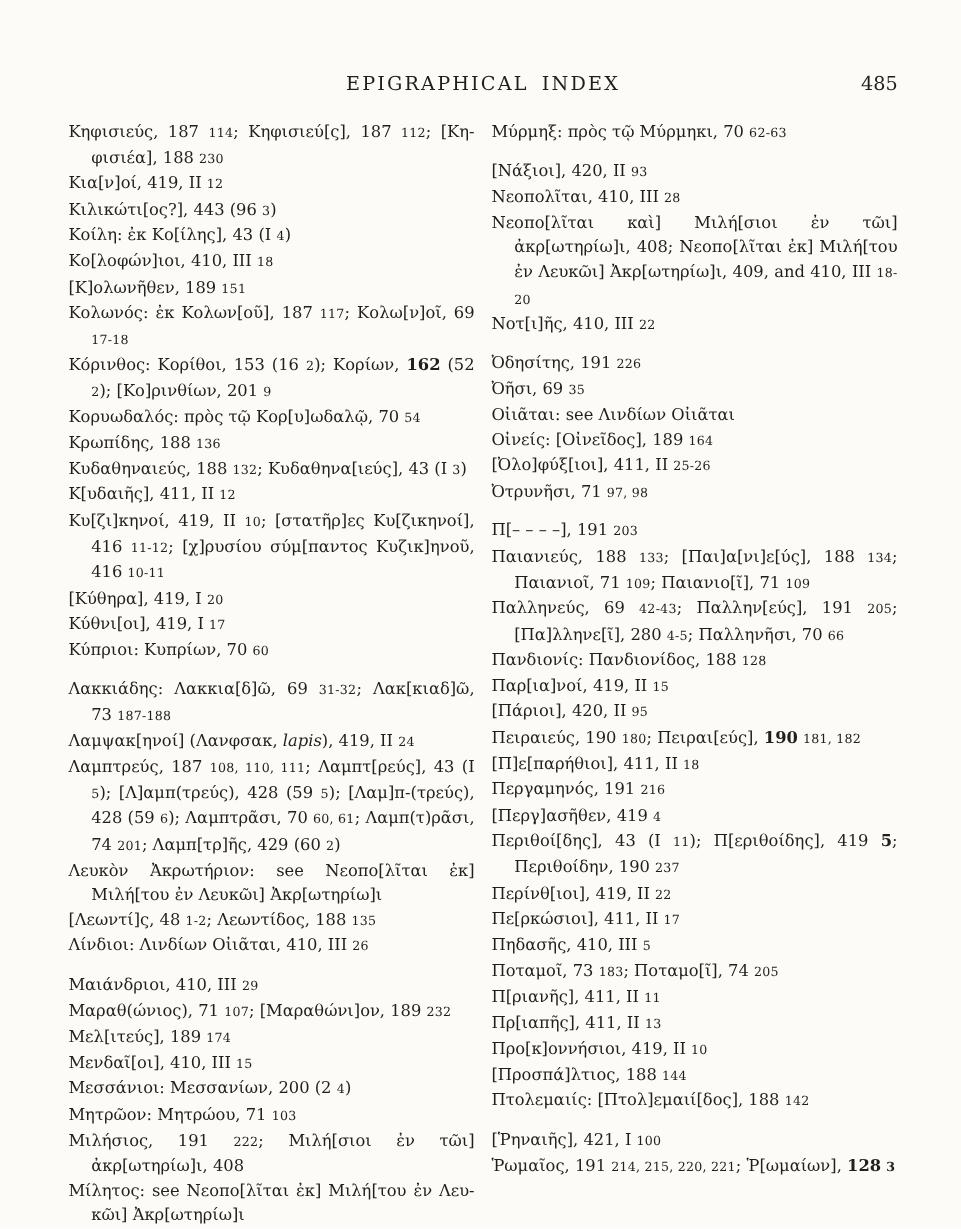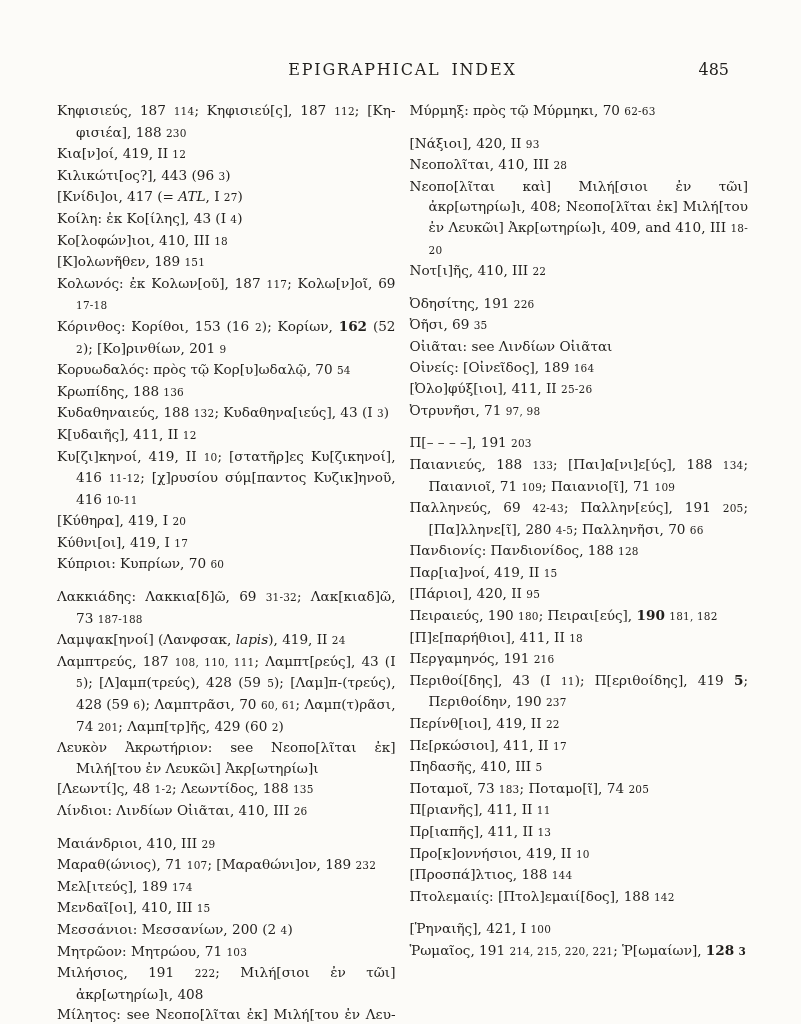--- a/index.html
+++ b/index.html
@@ -12,21 +12,21 @@
     box-sizing:border-box;
     padding:60px 53px 0 57px;
     overflow:hidden;
   }
   .hdr{position:relative;height:24px;margin-bottom:16px;}
   .hdr .title{
     position:absolute;left:0;right:0;text-align:center;
     font-size:16px;letter-spacing:1.8px;font-weight:normal;margin:0;
     word-spacing:4px;
   }
-  .hdr .pnum{position:absolute;right:19px;top:0;font-size:16px;}
+  .hdr .pnum{position:absolute;right:0;top:0;font-size:16px;}
   .columns{display:flex;gap:14px;}
   .column{width:341px;font-size:13.6px;line-height:20.6px;text-align:justify;}
   .group{margin:0 0 11px 0;}
   .group:last-child{margin-bottom:0;}
   .entry{margin:0;padding-left:19px;text-indent:-19px;}
   .ln{font-size:10.5px;letter-spacing:0.2px;}
   i{font-style:italic;}
   b{font-weight:bold;}
 </style>
 </head>
@@ -36,21 +36,20 @@
   <div class="hdr">
     <h1 class="title">EPIGRAPHICAL INDEX</h1>
     <span class="pnum">485</span>
   </div>
   <div class="columns">
     <div class="column" id="col-left">
         <div class="group">
           <p class="entry">Κηφισιεύς, 187 <span class="ln">114</span>; Κηφισιεύ[ς], 187 <span class="ln">112</span>; [Κη-φισιέα], 188 <span class="ln">230</span></p>
           <p class="entry">Κια[ν]οί, 419, II <span class="ln">12</span></p>
           <p class="entry">Κιλικώτι[ος?], 443 (96 <span class="ln">3</span>)</p>
-          <p class="entry">[Κνίδι]οι, 417 (= <i>ATL</i>, I <span class="ln">27</span>)</p>
           <p class="entry">Κοίλη: ἐκ Κο[ίλης], 43 (I <span class="ln">4</span>)</p>
           <p class="entry">Κο[λοφών]ιοι, 410, III <span class="ln">18</span></p>
           <p class="entry">[Κ]ολωνῆθεν, 189 <span class="ln">151</span></p>
           <p class="entry">Κολωνός: ἐκ Κολων[οῦ], 187 <span class="ln">117</span>; Κολω[ν]οῖ, 69 <span class="ln">17-18</span></p>
           <p class="entry">Κόρινθος: Κορίθοι, 153 (16 <span class="ln">2</span>); Κορίων, <b>162</b> (52 <span class="ln">2</span>); [Κο]ρινθίων, 201 <span class="ln">9</span></p>
           <p class="entry">Κορυωδαλός: πρὸς τῷ Κορ[υ]ωδαλῷ, 70 <span class="ln">54</span></p>
           <p class="entry">Κρωπίδης, 188 <span class="ln">136</span></p>
           <p class="entry">Κυδαθηναιεύς, 188 <span class="ln">132</span>; Κυδαθηνα[ιεύς], 43 (I <span class="ln">3</span>)</p>
           <p class="entry">Κ[υδαιῆς], 411, II <span class="ln">12</span></p>
           <p class="entry">Κυ[ζι]κηνοί, 419, II <span class="ln">10</span>; [στατῆρ]ες Κυ[ζικηνοί], 416 <span class="ln">11-12</span>; [χ]ρυσίου σύμ[παντος Κυζικ]ηνοῦ, 416 <span class="ln">10-11</span></p>
@@ -98,20 +97,21 @@
         <div class="group">
           <p class="entry">Π[– – – –], 191 <span class="ln">203</span></p>
           <p class="entry">Παιανιεύς, 188 <span class="ln">133</span>; [Παι]α[νι]ε[ύς], 188 <span class="ln">134</span>; Παιανιοῖ, 71 <span class="ln">109</span>; Παιανιο[ῖ], 71 <span class="ln">109</span></p>
           <p class="entry">Παλληνεύς, 69 <span class="ln">42-43</span>; Παλλην[εύς], 191 <span class="ln">205</span>; [Πα]λληνε[ῖ], 280 <span class="ln">4-5</span>; Παλληνῆσι, 70 <span class="ln">66</span></p>
           <p class="entry">Πανδιονίς: Πανδιονίδος, 188 <span class="ln">128</span></p>
           <p class="entry">Παρ[ια]νοί, 419, II <span class="ln">15</span></p>
           <p class="entry">[Πάριοι], 420, II <span class="ln">95</span></p>
           <p class="entry">Πειραιεύς, 190 <span class="ln">180</span>; Πειραι[εύς], <b>190</b> <span class="ln">181, 182</span></p>
           <p class="entry">[Π]ε[παρήθιοι], 411, II <span class="ln">18</span></p>
           <p class="entry">Περγαμηνός, 191 <span class="ln">216</span></p>
+          <p class="entry">[Περγ]ασῆθεν, 419 <span class="ln">4</span></p>
           <p class="entry">Περιθοί[δης], 43 (I <span class="ln">11</span>); Π[εριθοίδης], 419 <b>5</b>; Περιθοίδην, 190 <span class="ln">237</span></p>
           <p class="entry">Περίνθ[ιοι], 419, II <span class="ln">22</span></p>
           <p class="entry">Πε[ρκώσιοι], 411, II <span class="ln">17</span></p>
           <p class="entry">Πηδασῆς, 410, III <span class="ln">5</span></p>
           <p class="entry">Ποταμοῖ, 73 <span class="ln">183</span>; Ποταμο[ῖ], 74 <span class="ln">205</span></p>
           <p class="entry">Π[ριανῆς], 411, II <span class="ln">11</span></p>
           <p class="entry">Πρ[ιαπῆς], 411, II <span class="ln">13</span></p>
           <p class="entry">Προ[κ]οννήσιοι, 419, II <span class="ln">10</span></p>
           <p class="entry">[Προσπά]λτιος, 188 <span class="ln">144</span></p>
           <p class="entry">Πτολεμαιίς: [Πτολ]εμαιί[δος], 188 <span class="ln">142</span></p>

